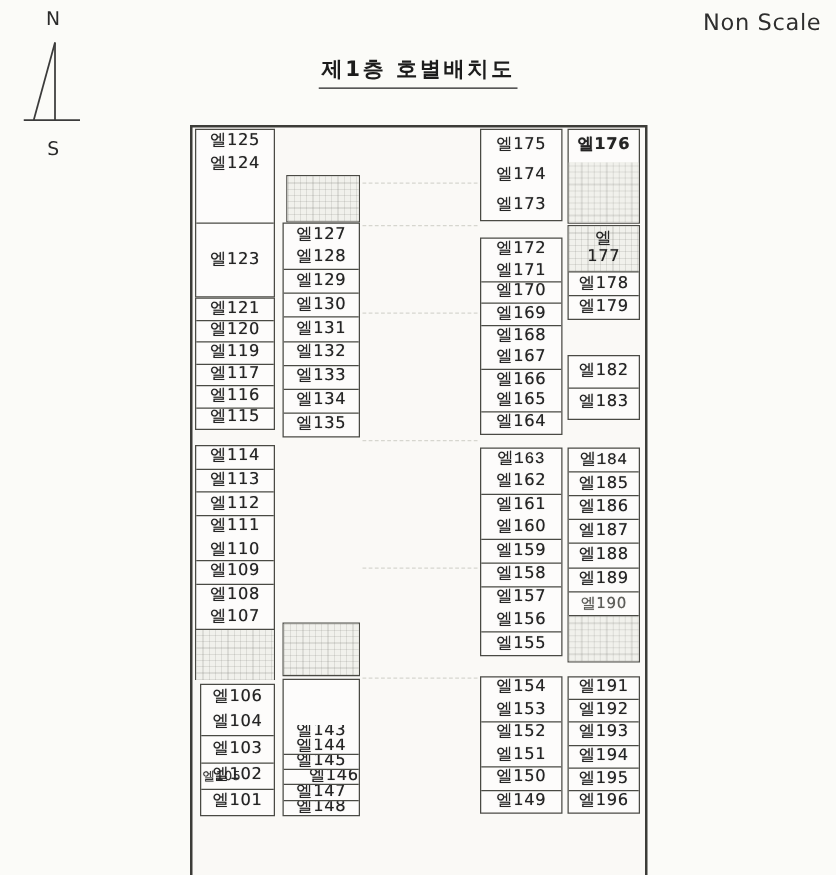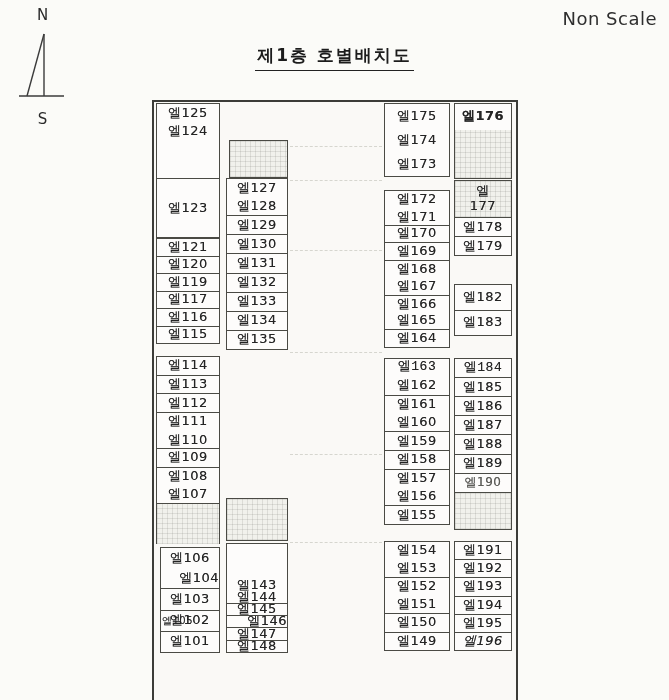--- a/index.html
+++ b/index.html
@@ -184,21 +184,21 @@
           <span class="lbl">엘107</span>
         </div>
       </div>
     <div class="blk b-c1d">
         <div class="cell nl pat" style="flex: 1 1 0%;"></div>
       </div>
     <div class="blk b-c1e">
         <div class="cell nl" style="flex: 1 1 0%;">
           <span class="lbl">엘106</span>
         </div>
-        <div class="cell nl" style="flex: 1 1 0%; justify-content: flex-end;">
+        <div class="cell nl" style="flex: 1 1 0%;">
           <span class="lbl">엘104</span>
         </div>
         <div class="cell" style="flex: 1 1 0%;">
           <span class="lbl">엘103</span>
         </div>
         <div class="cell" style="flex: 1 1 0%;">
           <span class="lbl">엘102</span>
           <span class="ovl">엘105</span>
         </div>
         <div class="cell" style="flex: 1 1 0%;">
@@ -411,19 +411,19 @@
         </div>
         <div class="cell" style="flex: 1 1 0%;">
           <span class="lbl">엘193</span>
         </div>
         <div class="cell" style="flex: 1 1 0%;">
           <span class="lbl">엘194</span>
         </div>
         <div class="cell" style="flex: 1 1 0%;">
           <span class="lbl">엘195</span>
         </div>
-        <div class="cell" style="flex: 1 1 0%; font-style: italic;">
+        <div class="cell" style="flex: 1 1 0%;">
           <span class="lbl">엘196</span>
         </div>
       </div>
   </div>
 
 </div>
 
 </body></html>

